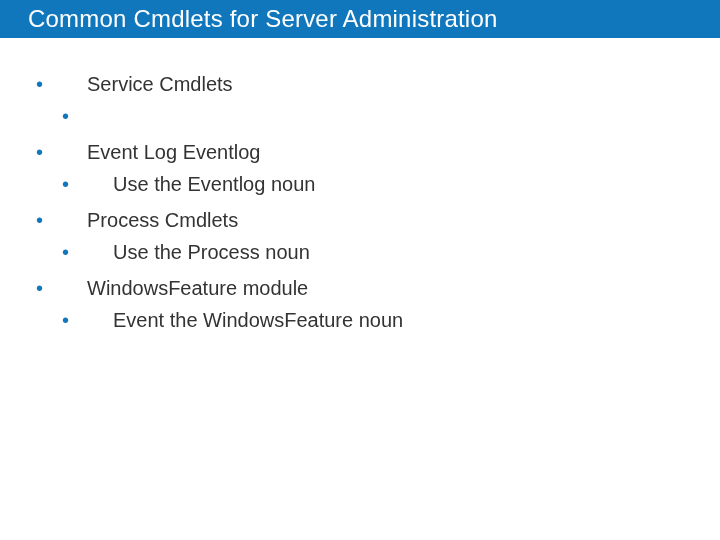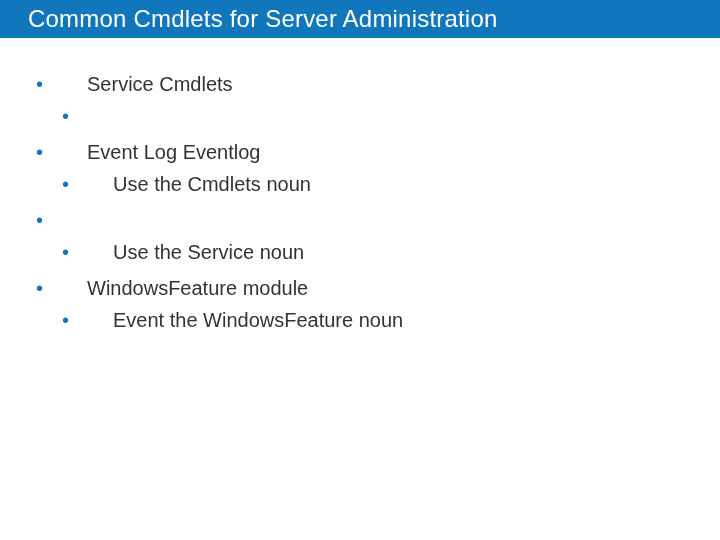--- a/index.html
+++ b/index.html
@@ -26,29 +26,30 @@
   <div class="lvl2">
     <span class="bullet">•</span>
   </div>
 
   <div class="lvl1">
     <span class="bullet">•</span>
     <span class="txt">Event Log Eventlog</span>
   </div>
   <div class="lvl2">
     <span class="bullet">•</span>
-    <span class="txt">Use the Cmdlets noun</span>
+    <span class="txt">Use the Eventlog noun</span>
   </div>
 
   <div class="lvl1">
     <span class="bullet">•</span>
+    <span class="txt">Process Cmdlets</span>
   </div>
   <div class="lvl2">
     <span class="bullet">•</span>
-    <span class="txt">Use the Service noun</span>
+    <span class="txt">Use the Process noun</span>
   </div>
 
   <div class="lvl1">
     <span class="bullet">•</span>
     <span class="txt">WindowsFeature module</span>
   </div>
   <div class="lvl2">
     <span class="bullet">•</span>
     <span class="txt">Event the WindowsFeature noun</span>
   </div>

